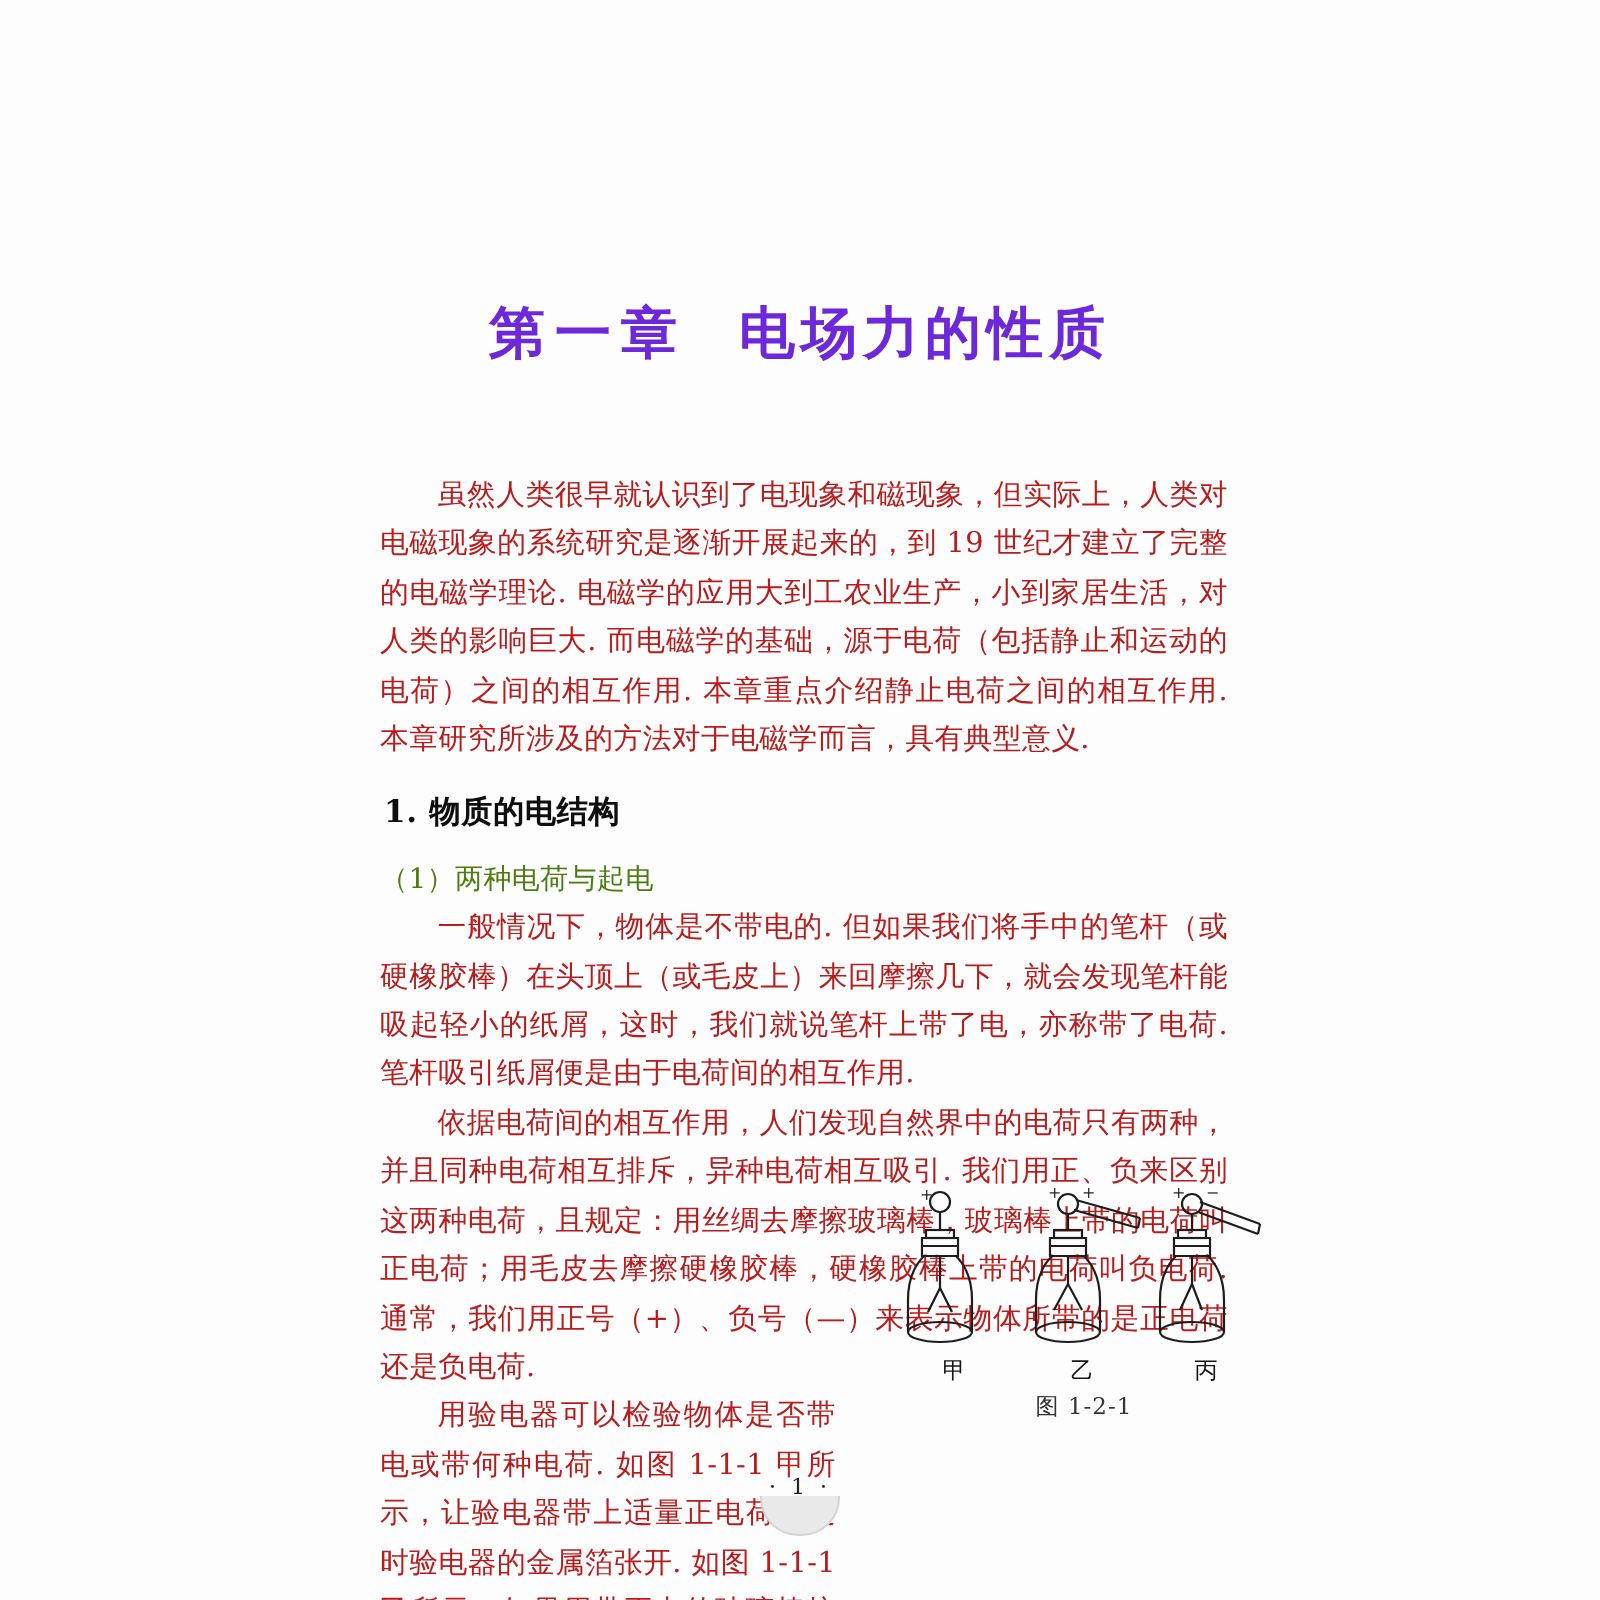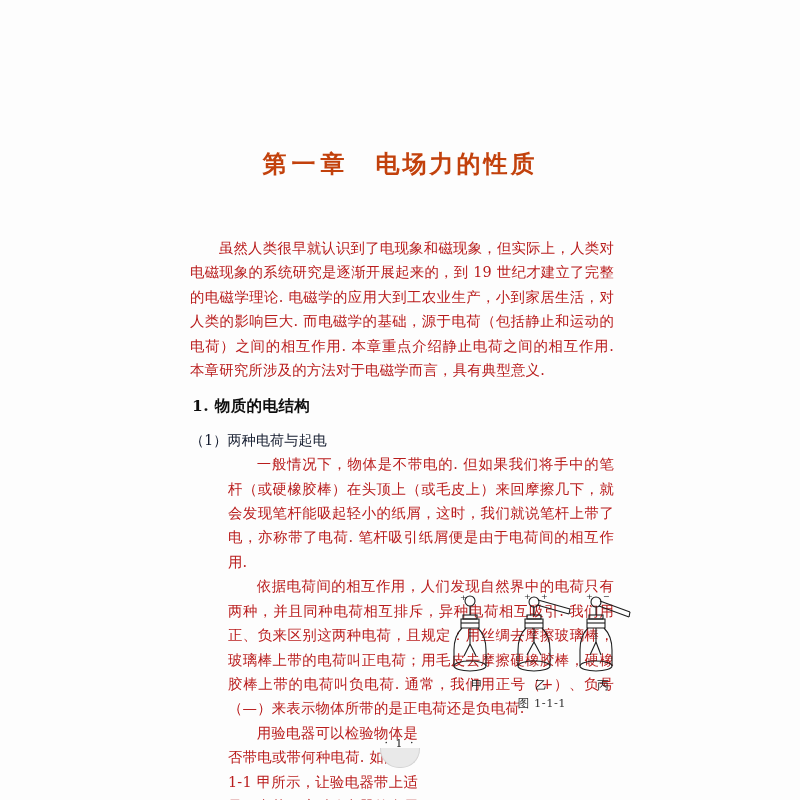--- a/index.html
+++ b/index.html
@@ -22,24 +22,24 @@
     background: #fdfdfd;
   }
 
   
   .chapter-title {
     position: absolute;
     left: 0;
     right: 0;
     top: 148px;
     text-align: center;
-    font-size: 24px;
+    font-size: 28px;
     font-weight: bold;
     letter-spacing: 2px;
-    color: #c2410c;
+    color: #6d28d9;
     font-family: Liberation Serif, serif;
   }
   .chapter-title .ct-num { letter-spacing: 5px; }
   .chapter-title .ct-gap { display: inline-block; width: 26px; }
   .chapter-title .ct-name { letter-spacing: 3px; }
 
   
   .body-col {
     position: absolute;
     left: 190px;
@@ -66,24 +66,24 @@
     letter-spacing: 0.4px;
     color: #0e0e0e;
     font-family: "DejaVu Serif", "Liberation Serif", serif;
   }
 
   p.sub-heading {
     margin: 9px 0 0 0;
     font-size: 14px;
     line-height: 24.4px;
     letter-spacing: 0.2px;
-    color: #0f172a;
-  }
-
-  p.para.tight { margin-top: 0; margin-left: 38px; }
+    color: #4d7c0f;
+  }
+
+  p.para.tight { margin-top: 0; }
 
   
   .fig-spacer {
     float: right;
     width: 196px;
     height: 124px;
     shape-outside: content-box;
     margin: 0;
   }
 
@@ -240,21 +240,21 @@
           <line x1="28" y1="9" x2="58" y2="20"></line>
           <line x1="27" y1="14" x2="57" y2="25"></line>
           <line x1="57" y1="25" x2="58" y2="20"></line>
         </g>
         <text x="14" y="7" font-size="8" fill="#1d1d1d" font-family="DejaVu Serif, serif">+</text>
         <text x="31" y="7" font-size="8" fill="#1d1d1d" font-family="DejaVu Serif, serif">−</text>
       </svg>
       <div class="fig-label">丙</div>
     </div>
 
-    <div class="fig-caption">图 1-1-1</div>
+    <div class="fig-caption">图 1-2-1</div>
   </div>
 
   <div class="footer">
     <div class="page-num">· 1 ·</div>
     <div class="footer-deco"></div>
   </div>
 
 </div>
 
 </body></html>

